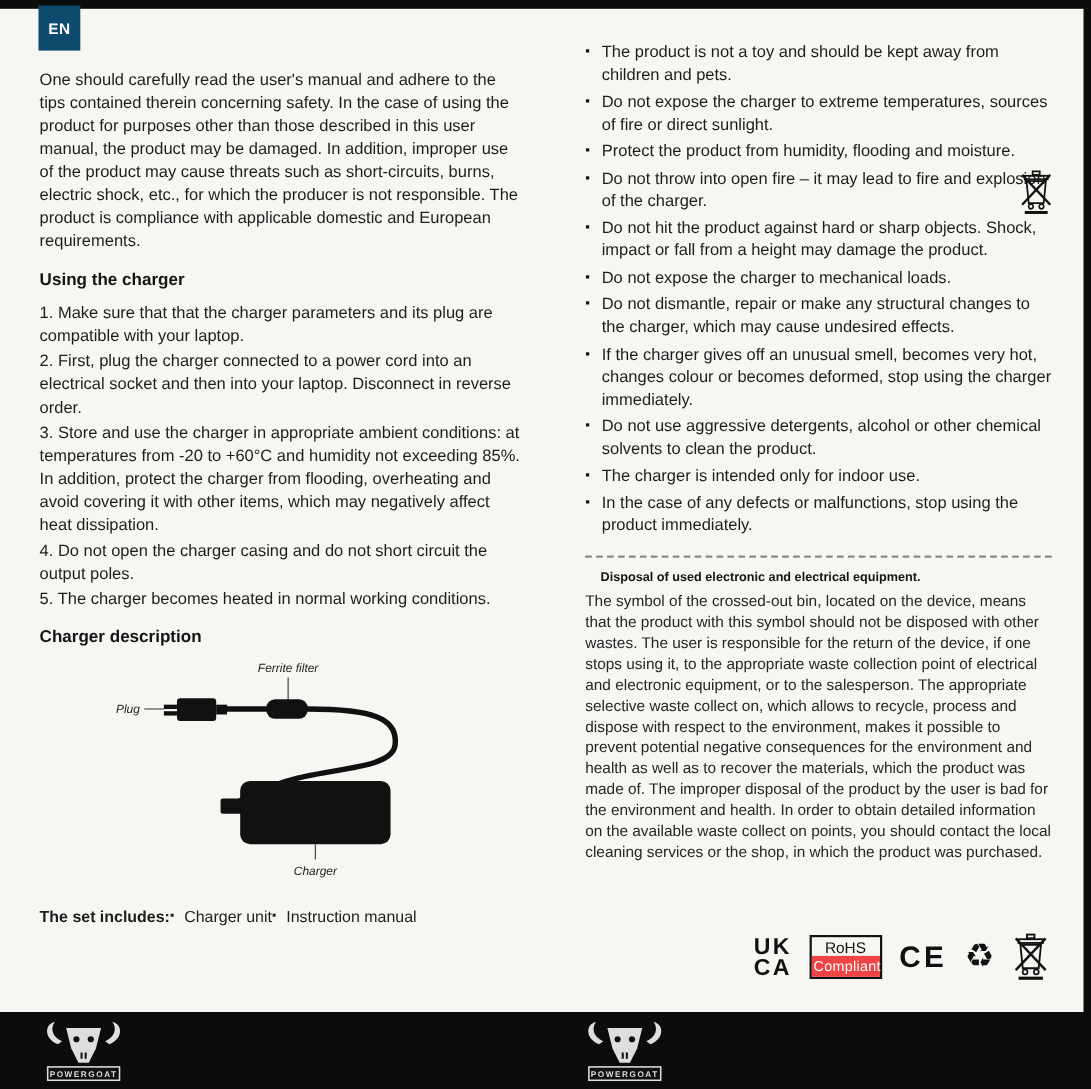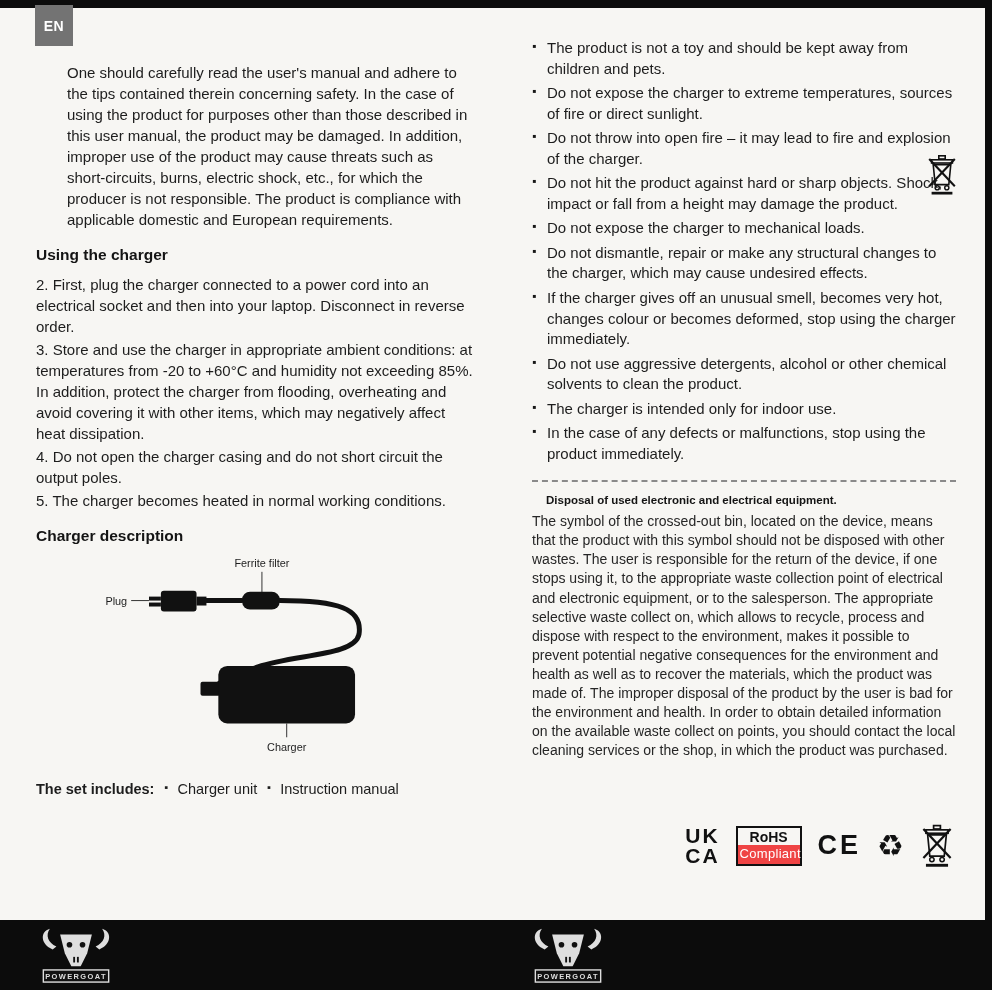--- a/index.html
+++ b/index.html
@@ -12,32 +12,32 @@
     position: relative;
     width: 992px; height: 990px;
     background: #f7f6f3;
     color: #1d1d1d;
     overflow: hidden;
   }
   .top-strip { position: absolute; top: 0; left: 0; width: 100%; height: 8px; background: #0c0c0c; }
   .right-strip { position: absolute; top: 0; right: 0; width: 7px; height: 100%; background: #0c0c0c; }
   .lang-badge {
     position: absolute; top: 5px; left: 35px;
-    width: 38px; height: 41px; background: #737373;
+    width: 38px; height: 41px; background: #0c4a6e;
     display: flex; align-items: center; justify-content: center;
     color: #fff; font-weight: 700; font-size: 14px; letter-spacing: .5px;
   }
   .col { position: absolute; }
   .col-left { left: 36px; top: 62px; width: 438px; }
   .col-right { left: 532px; top: 36px; width: 424px; }
   h2.sec {
     font-size: 15.5px; font-weight: 700; color: #141414;
     margin: 0 0 10px 0;
   }
-  .body-text { font-size: 15px; line-height: 1.4; margin-left: 31px; }
+  .body-text { font-size: 15px; line-height: 1.4; }
   .para { margin-bottom: 16px; }
   .step { font-size: 15px; line-height: 1.4; margin: 0 0 2px 0; }
   .steps { margin-bottom: 16px; }
 
   ul.bullets { list-style: none; margin: 2px 0 0 0; }
   ul.bullets li {
     position: relative; padding-left: 15px;
     font-size: 15px; line-height: 1.37; margin-bottom: 4px;
   }
   ul.bullets li::before {
@@ -51,29 +51,29 @@
   }
   .small-heading { font-size: 11.5px; font-weight: 700; margin-bottom: 6px; color: #141414; padding-left: 14px; }
   .small-text { font-size: 14px; line-height: 1.36; color: #262626; }
 
   .marks-row {
     display: flex; align-items: center; justify-content: flex-end;
     gap: 16px; margin-top: 62px; padding-right: 2px;
   }
   .ukca { font-weight: 800; font-size: 21px; line-height: .92; letter-spacing: 2px; color: #111; }
   .rohs-box { border: 2.5px solid #111; width: 66px; text-align: center; background: #f7f6f3; }
-  .rohs-top { font-size: 14px; font-weight: 700; padding: 1px 2px 0 2px; color: #111; }
+  .rohs-top { font-size: 14px; font-weight: 400; padding: 1px 2px 0 2px; color: #111; }
   .rohs-bottom { background: #ef4444; color: #fff; font-size: 13px; padding: 1.5px 2px 2.5px 2px; letter-spacing: .3px; }
   .ce-mark { font-size: 27px; font-weight: 700; letter-spacing: 3px; color: #111; }
   .recycle-mark { font-size: 30px; line-height: 1; color: #111; }
 
-  .diagram-wrap { margin: 4px 0 10px 0; }
+  .diagram-wrap { margin: 4px 0 10px 0; font-style: italic; }
   .dlabel { font-size: 11px; fill: #1d1d1d; font-family: "Liberation Sans", sans-serif; }
 
-  .set-includes { font-size: 14.5px; margin-top: 8px; display: flex; align-items: flex-start; gap: 10px; flex-wrap: wrap; }
+  .set-includes { font-size: 14.5px; margin-top: 8px; display: flex; align-items: flex-start; gap: 0; flex-wrap: wrap; }
   .set-includes .lbl { font-weight: 700; }
   .inc-item { position: relative; padding-left: 13px; }
   .inc-item::before { content: "▪"; position: absolute; left: 0; top: 0; font-size: 11px; }
 
   .weee-float { position: absolute; left: 926px; top: 150px; }
 
   .footer-bar {
     position: absolute; left: 0; bottom: 0;
     width: 100%; height: 70px; background: #0c0c0c;
   }
@@ -91,20 +91,21 @@
 
   <div class="lang-badge">
     <span>EN</span>
   </div>
 
   <div class="col col-left">
     <p class="body-text para">One should carefully read the user's manual and adhere to the tips contained therein concerning safety. In the case of using the product for purposes other than those described in this user manual, the product may be damaged. In addition, improper use of the product may cause threats such as short-circuits, burns, electric shock, etc., for which the producer is not responsible. The product is compliance with applicable domestic and European requirements.</p>
 
     <h2 class="sec">Using the charger</h2>
     <div class="steps">
+      <div class="step">1. Make sure that that the charger parameters and its plug are compatible with your laptop.</div>
       <div class="step">2. First, plug the charger connected to a power cord into an electrical socket and then into your laptop. Disconnect in reverse order.</div>
       <div class="step">3. Store and use the charger in appropriate ambient conditions: at temperatures from -20 to +60°C and humidity not exceeding 85%. In addition, protect the charger from flooding, overheating and avoid covering it with other items, which may negatively affect heat dissipation.</div>
       <div class="step">4. Do not open the charger casing and do not short circuit the output poles.</div>
       <div class="step">5. The charger becomes heated in normal working conditions.</div>
     </div>
 
     <h2 class="sec">Charger description</h2>
 
     <div class="diagram-wrap">
       <svg width="436" height="212" viewBox="0 0 440 214">
@@ -139,20 +140,21 @@
       <span class="lbl">The set includes:</span>
       <span class="inc-item">Charger unit</span>
       <span class="inc-item">Instruction manual</span>
     </div>
   </div>
 
   <div class="col col-right">
     <ul class="bullets">
       <li>The product is not a toy and should be kept away from children and pets.</li>
       <li>Do not expose the charger to extreme temperatures, sources of fire or direct sunlight.</li>
+      <li>Protect the product from humidity, flooding and moisture.</li>
       <li>Do not throw into open fire – it may lead to fire and explosion of the charger.</li>
       <li>Do not hit the product against hard or sharp objects. Shock, impact or fall from a height may damage the product.</li>
       <li>Do not expose the charger to mechanical loads.</li>
       <li>Do not dismantle, repair or make any structural changes to the charger, which may cause undesired effects.</li>
       <li>If the charger gives off an unusual smell, becomes very hot, changes colour or becomes deformed, stop using the charger immediately.</li>
       <li>Do not use aggressive detergents, alcohol or other chemical solvents to clean the product.</li>
       <li>The charger is intended only for indoor use.</li>
       <li>In the case of any defects or malfunctions, stop using the product immediately.</li>
     </ul>
 

